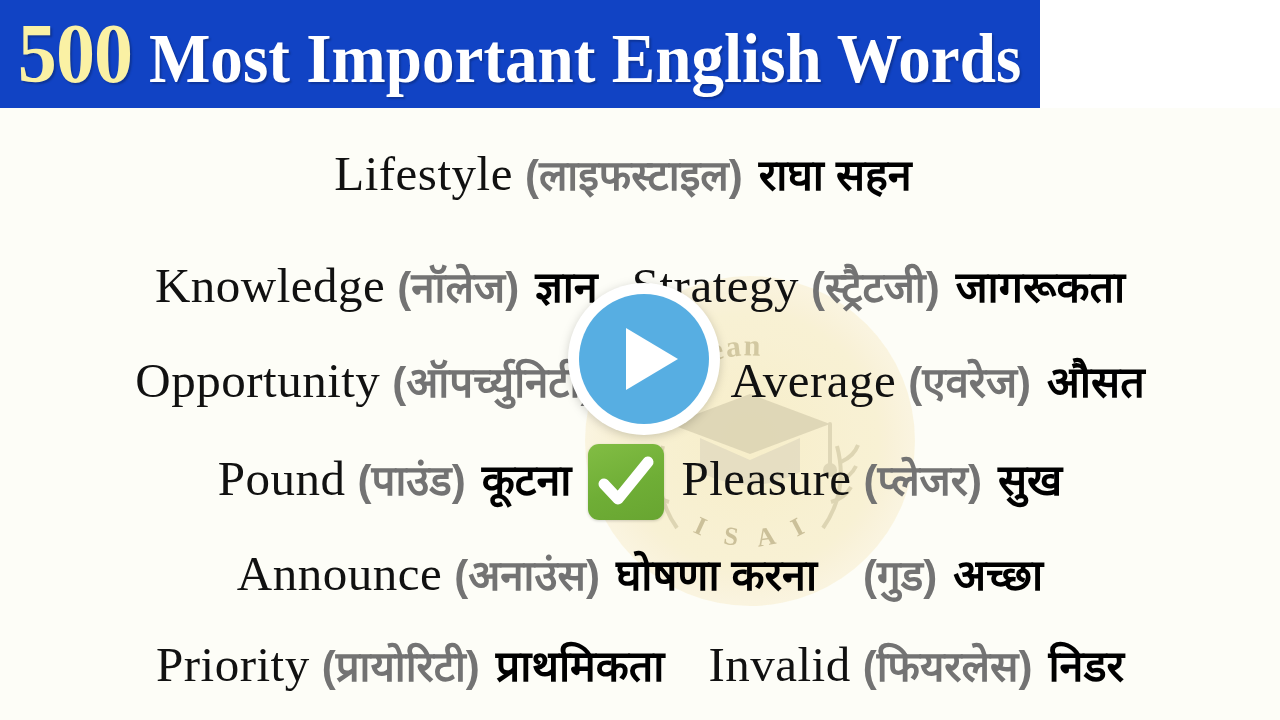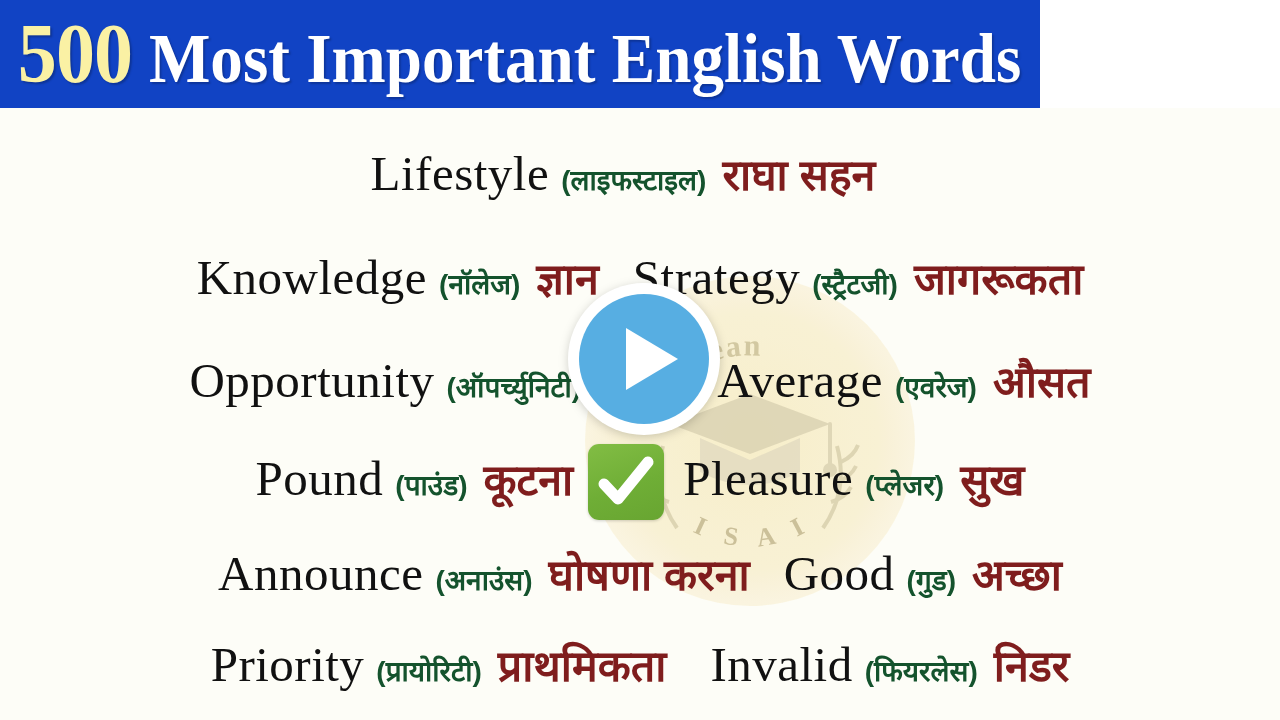--- a/index.html
+++ b/index.html
@@ -104,28 +104,28 @@
     align-items: baseline;
     white-space: nowrap;
   }
   .en {
     color: #111111;
     font-family: "Liberation Serif", "DejaVu Serif", serif;
     font-size: 49px;
     letter-spacing: 0.5px;
   }
   .tr {
-    color: #14532d;
+    color: #737373;
     font-family: "Liberation Sans", "DejaVu Sans", sans-serif;
-    font-size: 28px;
+    font-size: 42px;
     font-weight: 700;
     margin-left: 12px;
   }
   .hi {
-    color: #7f1d1d;
+    color: #000000;
     font-family: "Liberation Sans", "DejaVu Sans", sans-serif;
     font-size: 43px;
     font-weight: 700;
     margin-left: 16px;
   }
   .gap { width: 34px; display: inline-block; }
 
   
   .play-btn {
     position: absolute;
@@ -227,21 +227,21 @@
 
     <div class="row" style="top:36px;">
       <span class="pair">
         <span class="en">Lifestyle</span>
         <span class="tr">(लाइफस्टाइल)</span>
         <span class="hi">राघा सहन</span>
       </span>
       <span class="gap"></span>
     </div>
 
-    <div class="row" style="top:140px;align-items:flex-end;">
+    <div class="row" style="top:148px;align-items:flex-end;">
       <span class="pair">
         <span class="en">Knowledge</span>
         <span class="tr">(नॉलेज)</span>
         <span class="hi">ज्ञान</span>
       </span>
       <span class="gap"></span>
       <span class="pair">
         <span class="en">Strategy</span>
         <span class="tr">(स्ट्रैटजी)</span>
         <span class="hi">जागरूकता</span>
@@ -277,21 +277,20 @@
     </div>
 
     <div class="row" style="top:436px;">
       <span class="pair">
         <span class="en">Announce</span>
         <span class="tr">(अनाउंस)</span>
         <span class="hi">घोषणा करना</span>
       </span>
       <span class="gap"></span>
       <span class="pair">
-        <span class="en">Good</span>
         <span class="tr">(गुड)</span>
         <span class="hi">अच्छा</span>
       </span>
     </div>
 
     <div class="row" style="top:527px;">
       <span class="pair">
         <span class="en">Priority</span>
         <span class="tr">(प्रायोरिटी)</span>
         <span class="hi">प्राथमिकता</span>

